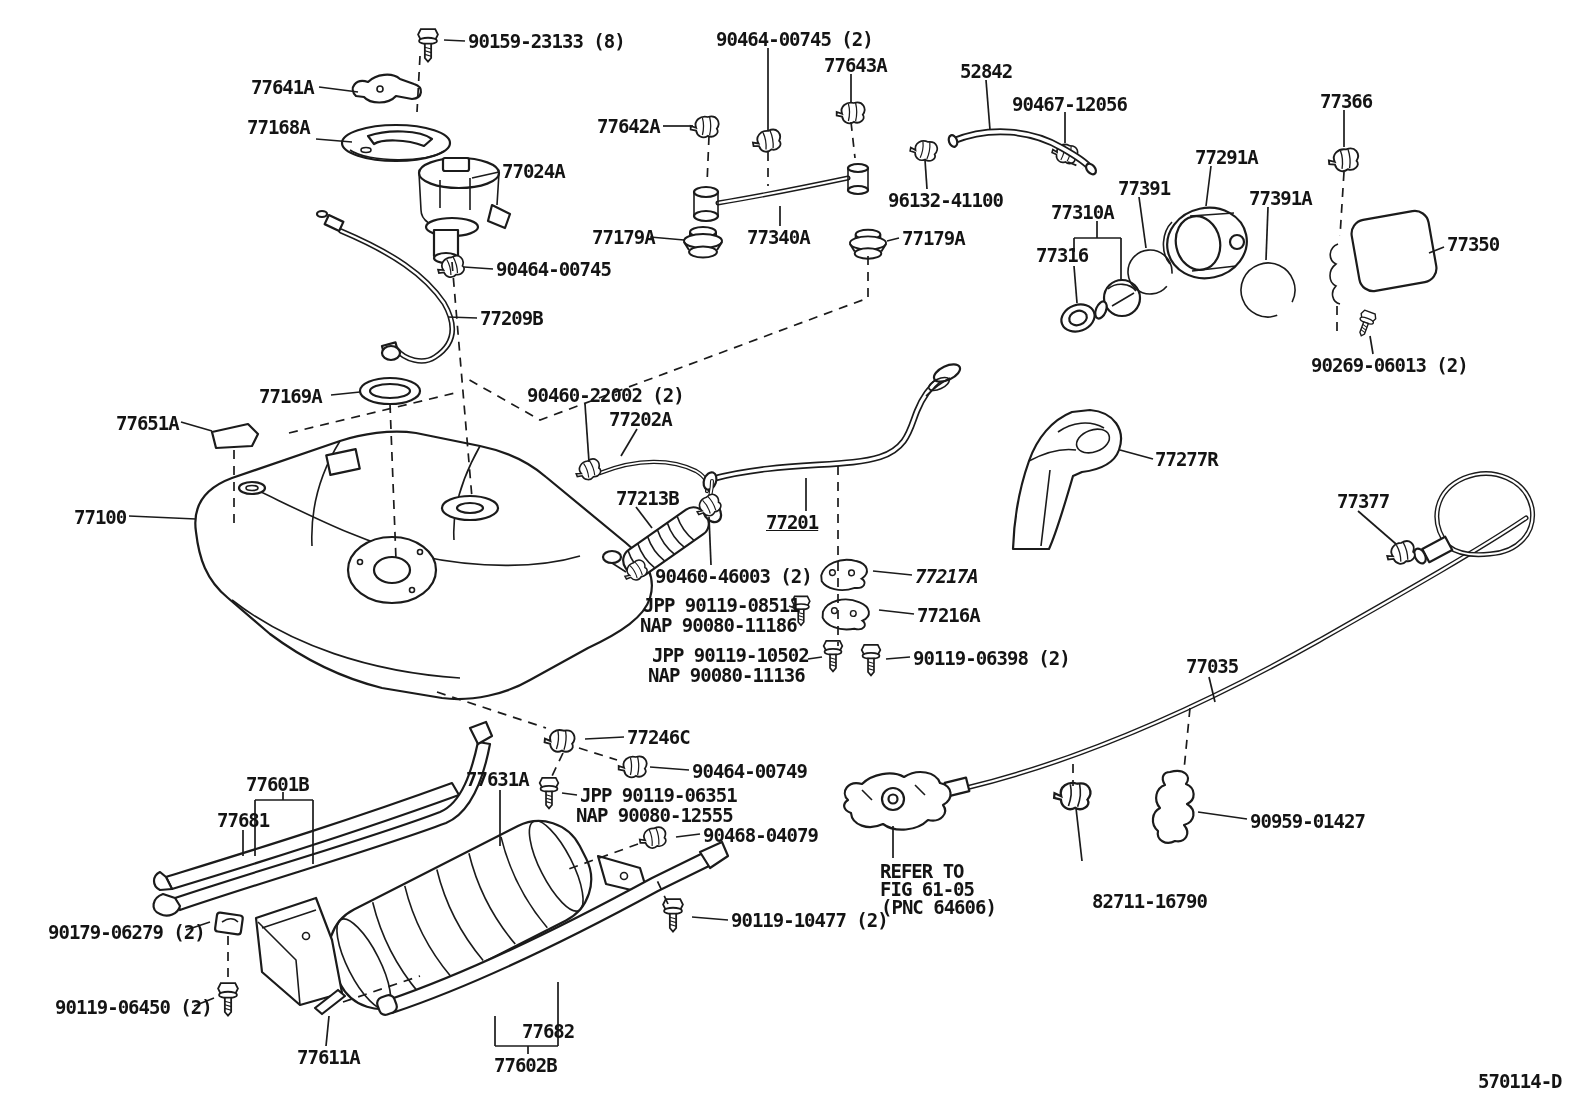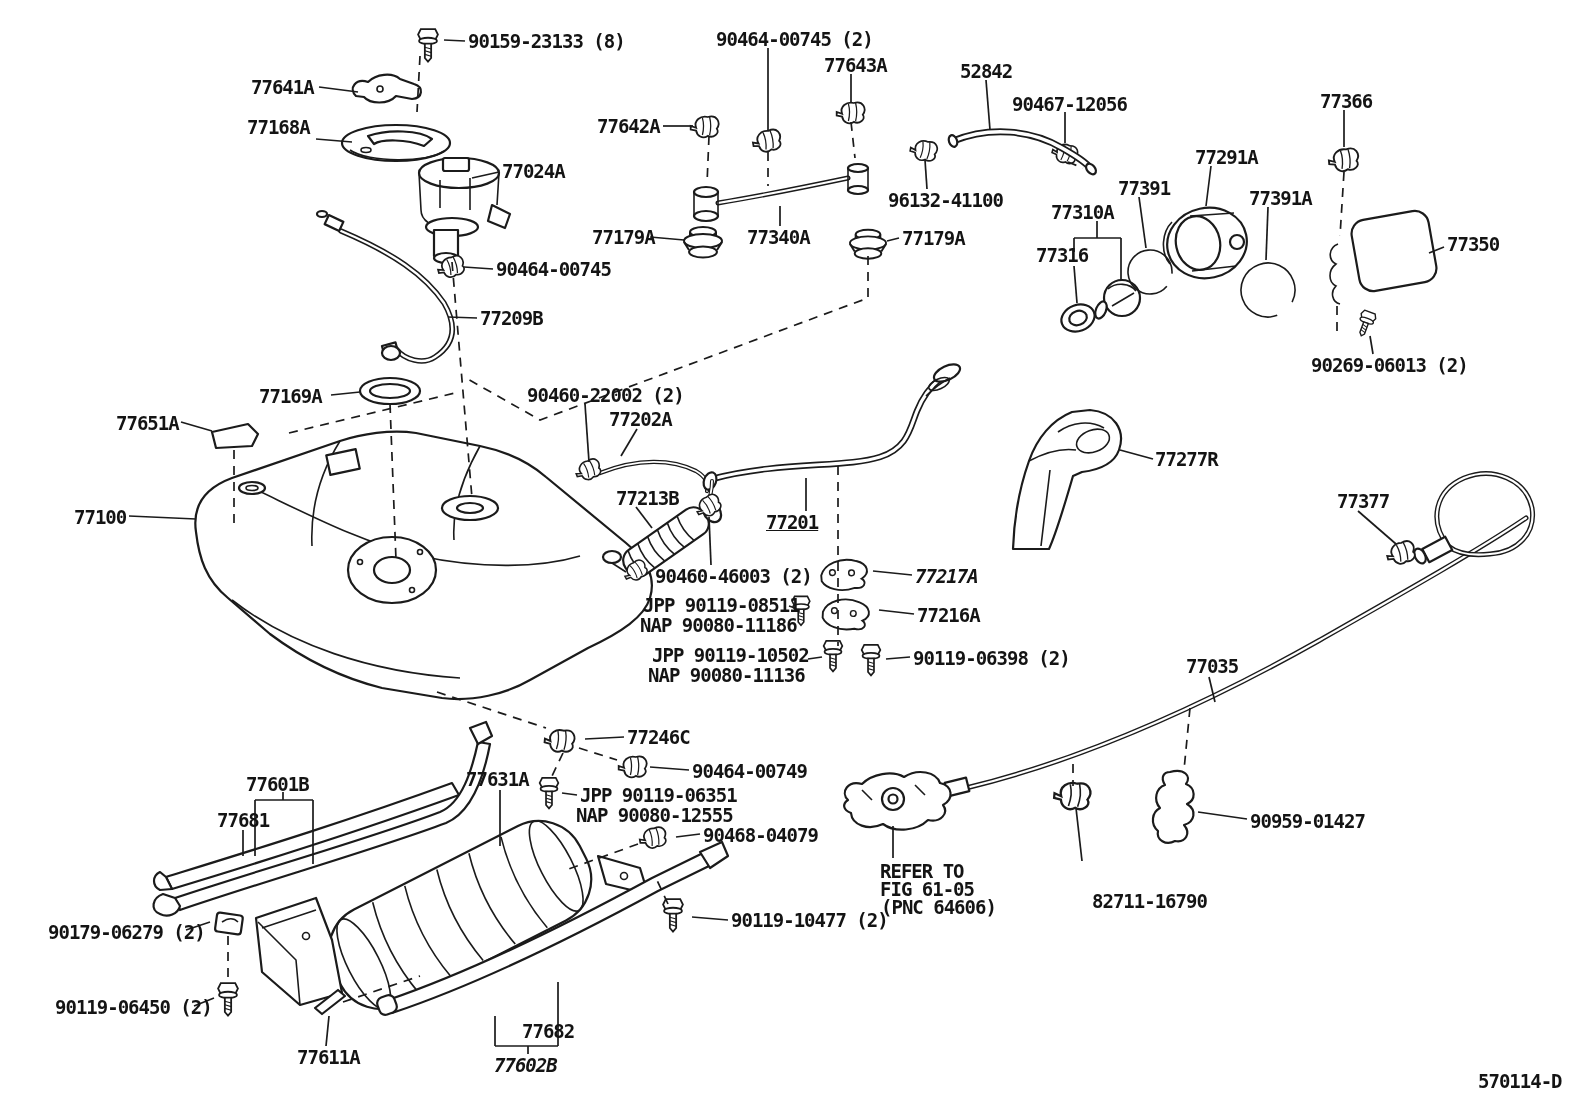--- a/index.html
+++ b/index.html
@@ -357,21 +357,21 @@
       <div class="lbl" style="left: 580px; top: 786px;">JPP 90119-06351</div>
       <div class="lbl" style="left: 576px; top: 806px;">NAP 90080-12555</div>
       <div class="lbl" style="left: 703px; top: 826px;">90468-04079</div>
       <div class="lbl" style="left: 466px; top: 770px;">77631A</div>
       <div class="lbl" style="left: 246px; top: 775px;">77601B</div>
       <div class="lbl" style="left: 217px; top: 811px;">77681</div>
       <div class="lbl" style="left: 48px; top: 923px;">90179-06279 (2)</div>
       <div class="lbl" style="left: 55px; top: 998px;">90119-06450 (2)</div>
       <div class="lbl" style="left: 297px; top: 1048px;">77611A</div>
       <div class="lbl" style="left: 522px; top: 1022px;">77682</div>
-      <div class="lbl" style="left: 494px; top: 1056px; font-style: italic;">77602B</div>
+      <div class="lbl" style="left: 494px; top: 1056px;">77602B</div>
       <div class="lbl" style="left: 731px; top: 911px;">90119-10477 (2)</div>
       <div class="lbl" style="left: 880px; top: 862px;">REFER TO</div>
       <div class="lbl" style="left: 880px; top: 880px;">FIG 61-05</div>
       <div class="lbl" style="left: 881px; top: 898px;">(PNC 64606)</div>
       <div class="lbl" style="left: 1044px; top: 892px; margin-left: 48px;">82711-16790</div>
       <div class="lbl" style="left: 1250px; top: 812px;">90959-01427</div>
       <div class="lbl" style="left: 1478px; top: 1072px;">570114-D</div>
     </div>
 
 </div>

